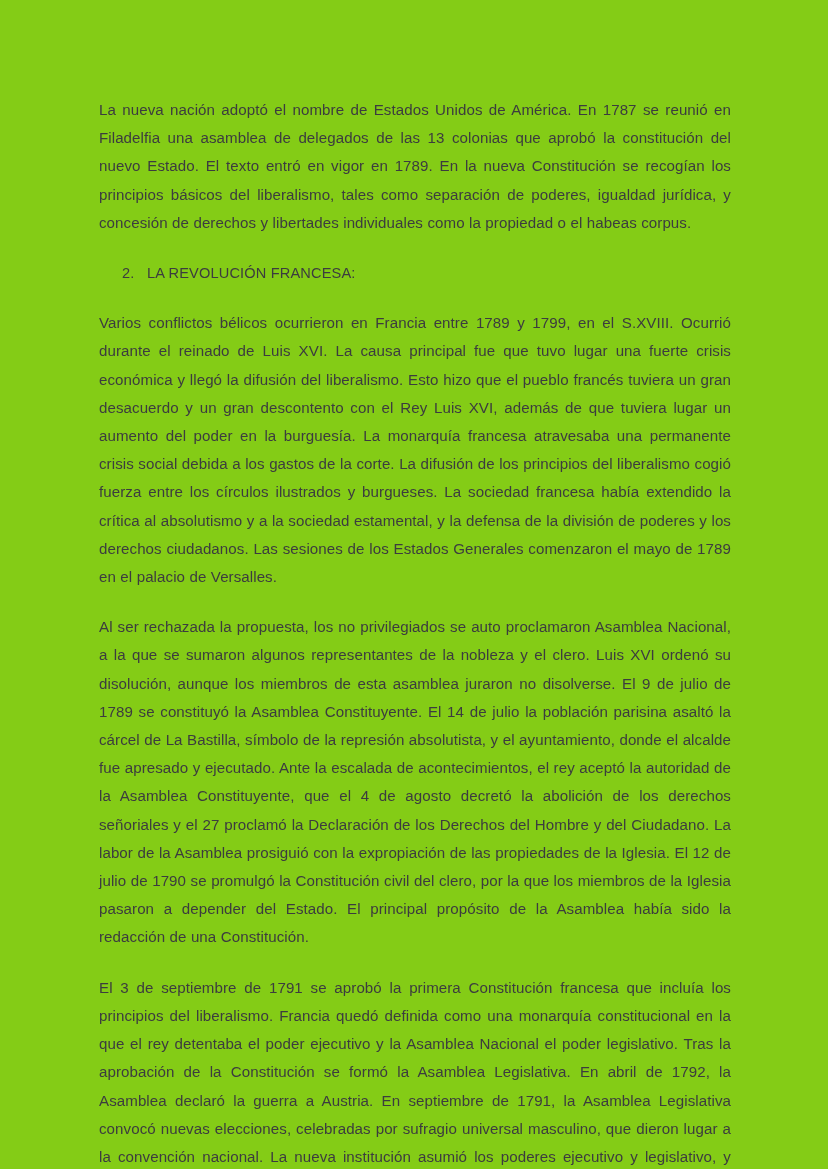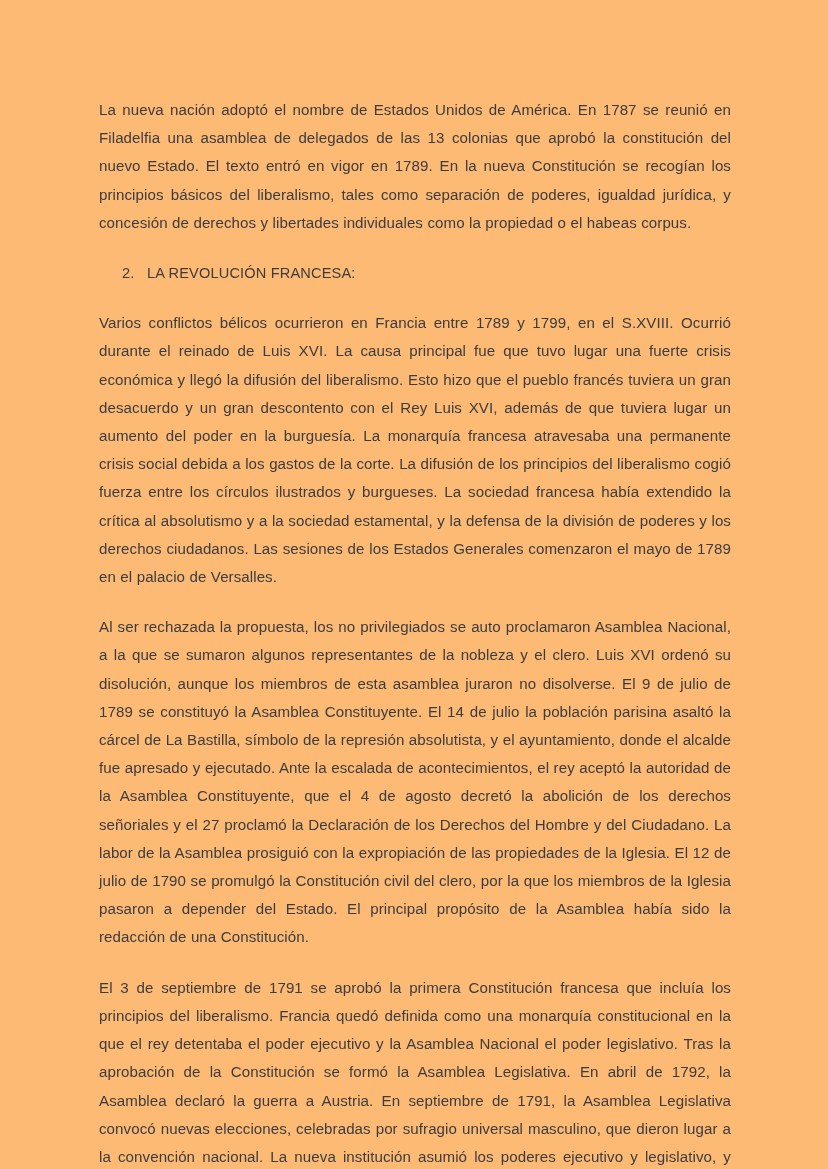--- a/index.html
+++ b/index.html
@@ -13,21 +13,21 @@
     background: #ffffff;
     font-family: "Liberation Sans", "DejaVu Sans", sans-serif;
     -webkit-font-smoothing: antialiased;
     overflow: hidden;
   }
 
   .page {
     position: relative;
     width: 828px;
     height: 1169px;
-    background: #fdba74;
+    background: #84cc16;
     box-sizing: border-box;
   }
 
   .content {
     position: absolute;
     left: 99px;
     top: 96px;
     width: 632px;
   }
 

